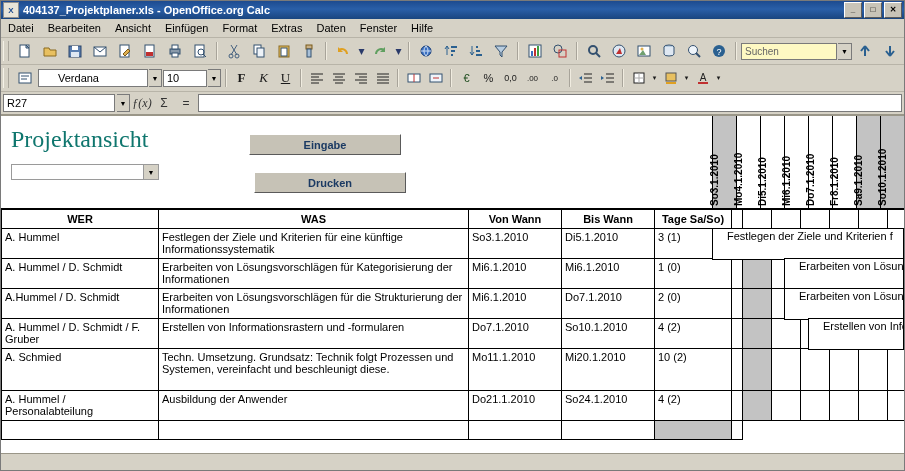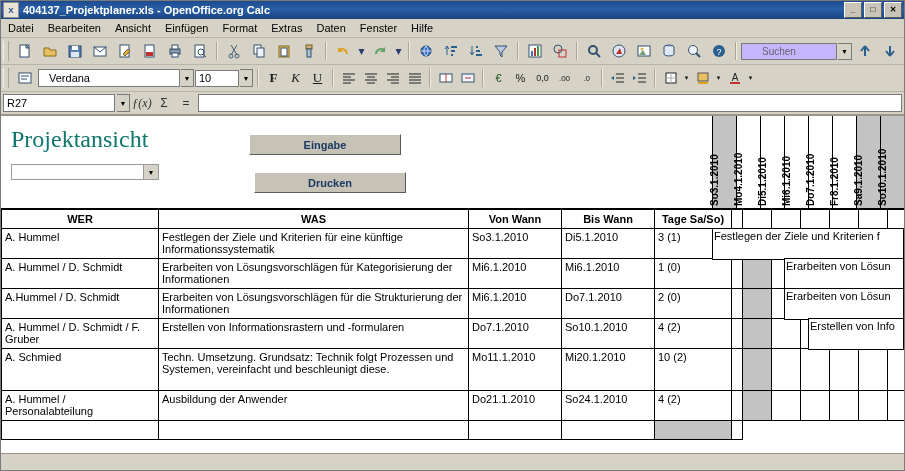--- a/index.html
+++ b/index.html
@@ -96,46 +96,46 @@
     border-right: 1px solid #f0ece0;
   }
   .tgrip {
     width: 4px; height: 20px;
     border-left: 1px solid #f5f2e8;
     border-right: 1px solid #a8a49a;
     margin-right: 3px;
   }
   .search-box {
     width: 96px; height: 17px;
-    background: #c4b5fd;
+    background: #fef9c3;
     border: 1px solid #7a7a7a;
     font-size: 10px;
     color: #666;
     display: flex; align-items: center;
-    padding-left: 20px;
+    padding-left: 3px;
     box-sizing: border-box;
   }
   .search-drop {
     width: 14px; height: 17px;
     background: #d6d2c6;
     border: 1px solid #7a7a7a;
     border-left: none;
     display: flex; align-items: center; justify-content: center;
     font-size: 7px;
     box-sizing: border-box;
   }
 
   
   .fontname {
-    width: 142px; height: 18px;
+    width: 110px; height: 18px;
     background: #ffffff;
     border: 1px solid #7a7a7a;
     font-size: 11px;
     display: flex; align-items: center;
-    padding-left: 10px;
+    padding-left: 19px;
     box-sizing: border-box;
   }
   .fontsize {
     width: 44px; height: 17px;
     background: #ffffff;
     border: 1px solid #7a7a7a;
     font-size: 11px;
     display: flex; align-items: center;
     padding-left: 3px;
     box-sizing: border-box;
@@ -317,21 +317,21 @@
   th.h-gap   { width: 6px; }
   th.h-day   { width: 24px; }
 
   .bar {
     position: absolute;
     height: 32px;
     background: #ffffff;
     border: 1px solid #000;
     font-size: 11px;
     white-space: nowrap;
-    padding-left: 1px;
+    padding-left: 14px;
     box-sizing: border-box;
     line-height: 14px;
     overflow: hidden;
     z-index: 3;
   }
 
   .tail-row td {
     border: 1px solid #000;
     height: 14px;
     background: #ffffff;

